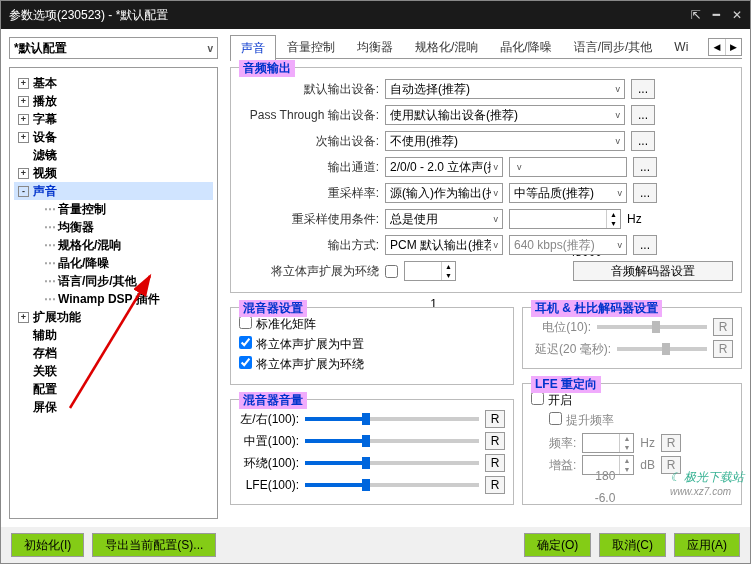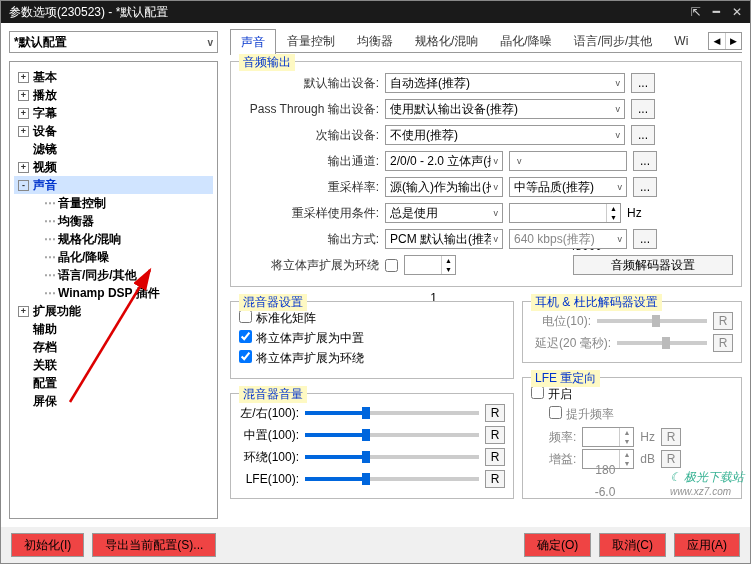--- a/index.html
+++ b/index.html
@@ -1,18 +1,18 @@
 <!DOCTYPE html>
 <html><head>
 <meta charset="utf-8">
 <style>
 * { box-sizing: border-box; margin: 0; padding: 0; font-family: "Microsoft YaHei", sans-serif; font-size: 12px; }
 body { background: #fff; }
 .window { width: 751px; height: 564px; border: 1px solid #888; display: flex; flex-direction: column; background: #f0f0f0; }
-.titlebar { background: #1a1a1a; color: #fff; height: 22px; display: flex; align-items: center; padding: 0 8px; }
+.titlebar { background: #1a1a1a; color: #fff; height: 28px; display: flex; align-items: center; padding: 0 8px; }
 .titlebar .title { flex: 1; }
 .titlebar .sys { display: flex; gap: 12px; }
 .titlebar .sys span { cursor: pointer; opacity: .8; }
 .body { flex: 1; display: flex; background: #fff; }
 .left-col { width: 225px; padding: 8px; border-right: 0; display: flex; flex-direction: column; font-weight: bold; }
 .combo { display: flex; align-items: center; border: 1px solid #999; background: #fff; height: 22px; padding: 0 4px; }
 .combo .txt { flex: 1; }
 .combo .drop { font-size: 10px; color: #555; }
 .tree-wrap { flex: 1; border: 1px solid #999; margin-top: 8px; background: #fff; overflow: auto; padding: 6px 4px; position: relative; }
 .tree-item { display: flex; align-items: center; height: 18px; padding-left: 4px; cursor: pointer; }
@@ -22,21 +22,21 @@
 .tree-item.selected { background: #d0e4ff; }
 .blue-link { color: #0033cc; }
 .right-col { flex: 1; display: flex; flex-direction: column; padding: 6px 8px 0 4px; position: relative; }
 .tabs { display: flex; align-items: center; border-bottom: 1px solid #999; height: 24px; }
 .tab { padding: 4px 10px; cursor: pointer; color: #333; border: 1px solid transparent; border-bottom: none; }
 .tab.active { color: #0033cc; border-color: #999; background: #fff; position: relative; top: 1px; }
 .tab-arrows { margin-left: auto; display: flex; border: 1px solid #999; }
 .tab-arrows span { width: 16px; height: 16px; display: flex; align-items: center; justify-content: center; border-left: 1px solid #ccc; cursor: pointer; font-size: 9px; }
 .tab-arrows span:first-child { border-left: none; }
 .section { border: 1px solid #bbb; margin-top: 8px; padding: 8px; position: relative; }
-.section-title { position: absolute; top: -8px; left: 8px; background: #fef9c3; padding: 0 4px; color: #0033cc; }
+.section-title { position: absolute; top: -8px; left: 8px; background: #f0abfc; padding: 0 4px; color: #0033cc; font-weight: bold; }
 .form-row { display: flex; align-items: center; height: 26px; gap: 6px; }
 .form-row .label { width: 140px; text-align: right; color: #333; }
 .select { border: 1px solid #999; background: #fff; height: 20px; display: flex; align-items: center; padding: 4px 4px; }
 .select .st { flex: 1; white-space: nowrap; overflow: hidden; }
 .select .sv { font-size: 9px; color: #555; padding-left: 3px; }
 .select.w240 { width: 240px; }
 .select.w118 { width: 118px; }
 .btn { border: 1px solid #999; background: #f5f5f5; height: 20px; padding: 0 6px; display: inline-flex; align-items: center; cursor: pointer; }
 .btn.sq { width: 24px; justify-content: center; }
 .spinner { display: flex; border: 1px solid #999; height: 20px; }
@@ -50,21 +50,21 @@
 .lower-left { flex: 1; display: flex; flex-direction: column; gap: 6px; }
 .lower-right { width: 220px; display: flex; flex-direction: column; gap: 6px; }
 .slider-row { display: flex; align-items: center; gap: 6px; height: 22px; }
 .slider-row .sl-label { width: 60px; text-align: right; }
 .slider-track { flex: 1; height: 4px; background: #ccc; position: relative; }
 .slider-fill { position: absolute; left: 0; top: 0; height: 4px; background: #0066dd; }
 .slider-thumb { position: absolute; top: -4px; width: 8px; height: 12px; background: #0066dd; }
 .rbtn { border: 1px solid #999; background: #f5f5f5; width: 20px; height: 18px; display: inline-flex; align-items: center; justify-content: center; cursor: pointer; }
 .gray { color: #888; }
 .footer { height: 36px; border-top: 0; display: flex; align-items: center; padding: 0 10px; gap: 8px; }
-.footer .btn2 { border: 1px solid #999; background: #ef4444; height: 24px; padding: 0 12px; display: inline-flex; align-items: center; cursor: pointer; }
+.footer .btn2 { border: 1px solid #999; background: #84cc16; height: 24px; padding: 0 12px; display: inline-flex; align-items: center; cursor: pointer; }
 .footer .spacer { flex: 1; }
 .watermark { position: absolute; right: 6px; bottom: 30px; color: #2a8; font-size: 16px; opacity: .9; pointer-events: none; font-style: italic; }
 .watermark small { color: #888; font-size: 10px; display: block; }
 .arrow-anno { position: absolute; pointer-events: none; }
 </style>
 </head>
 <body>
 
 <div class="window">
   <div class="titlebar">

